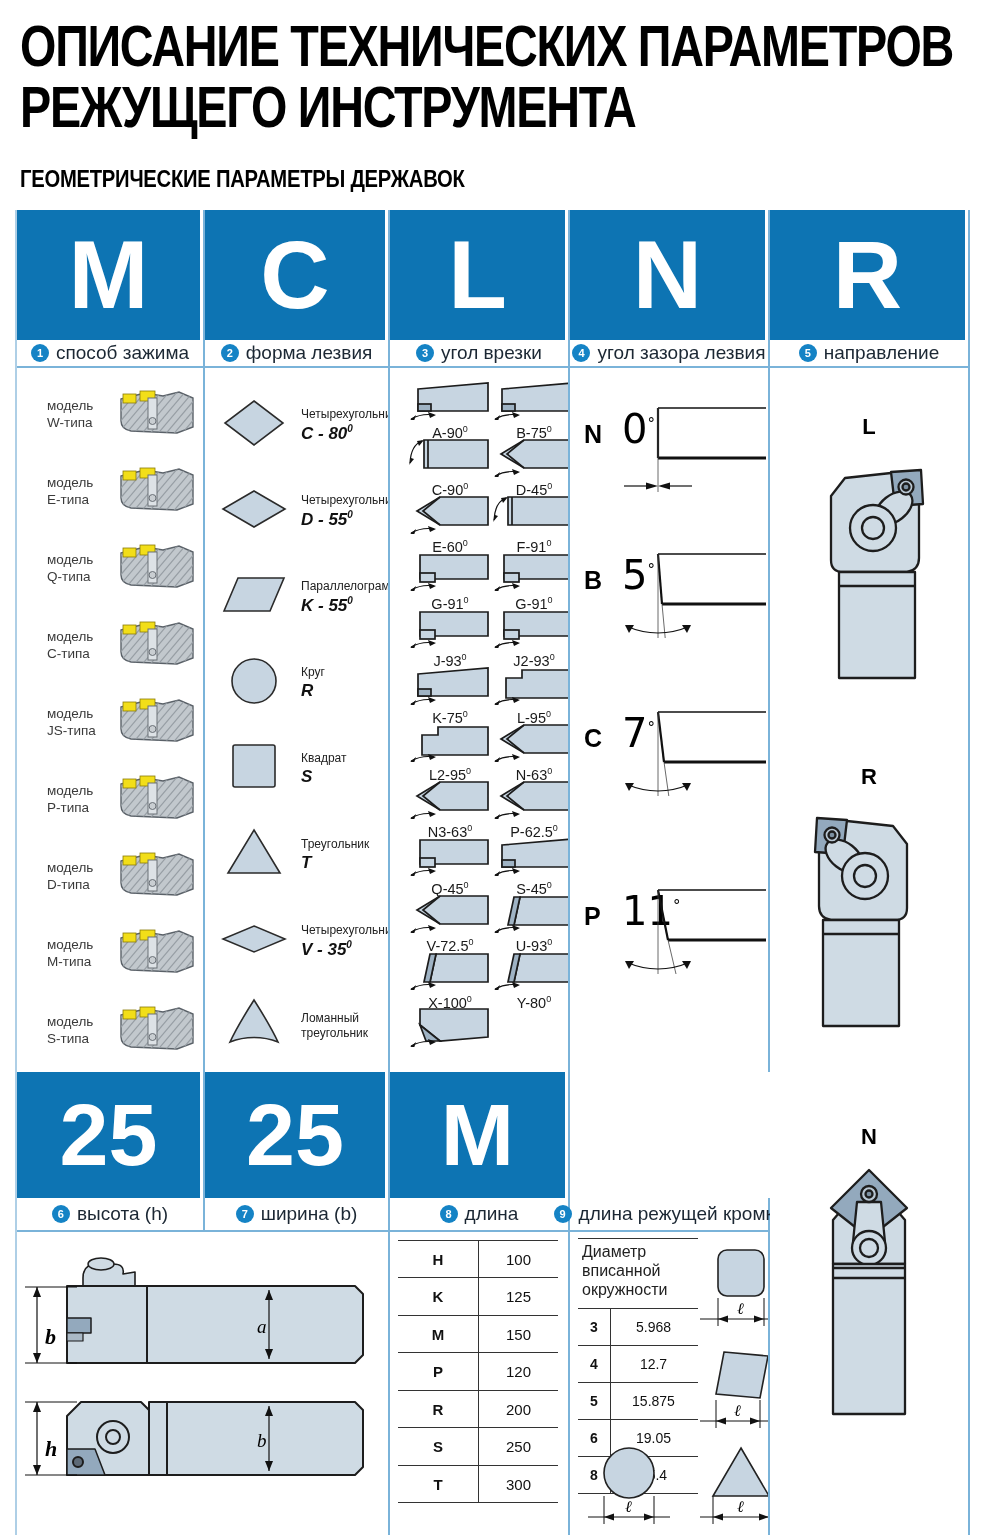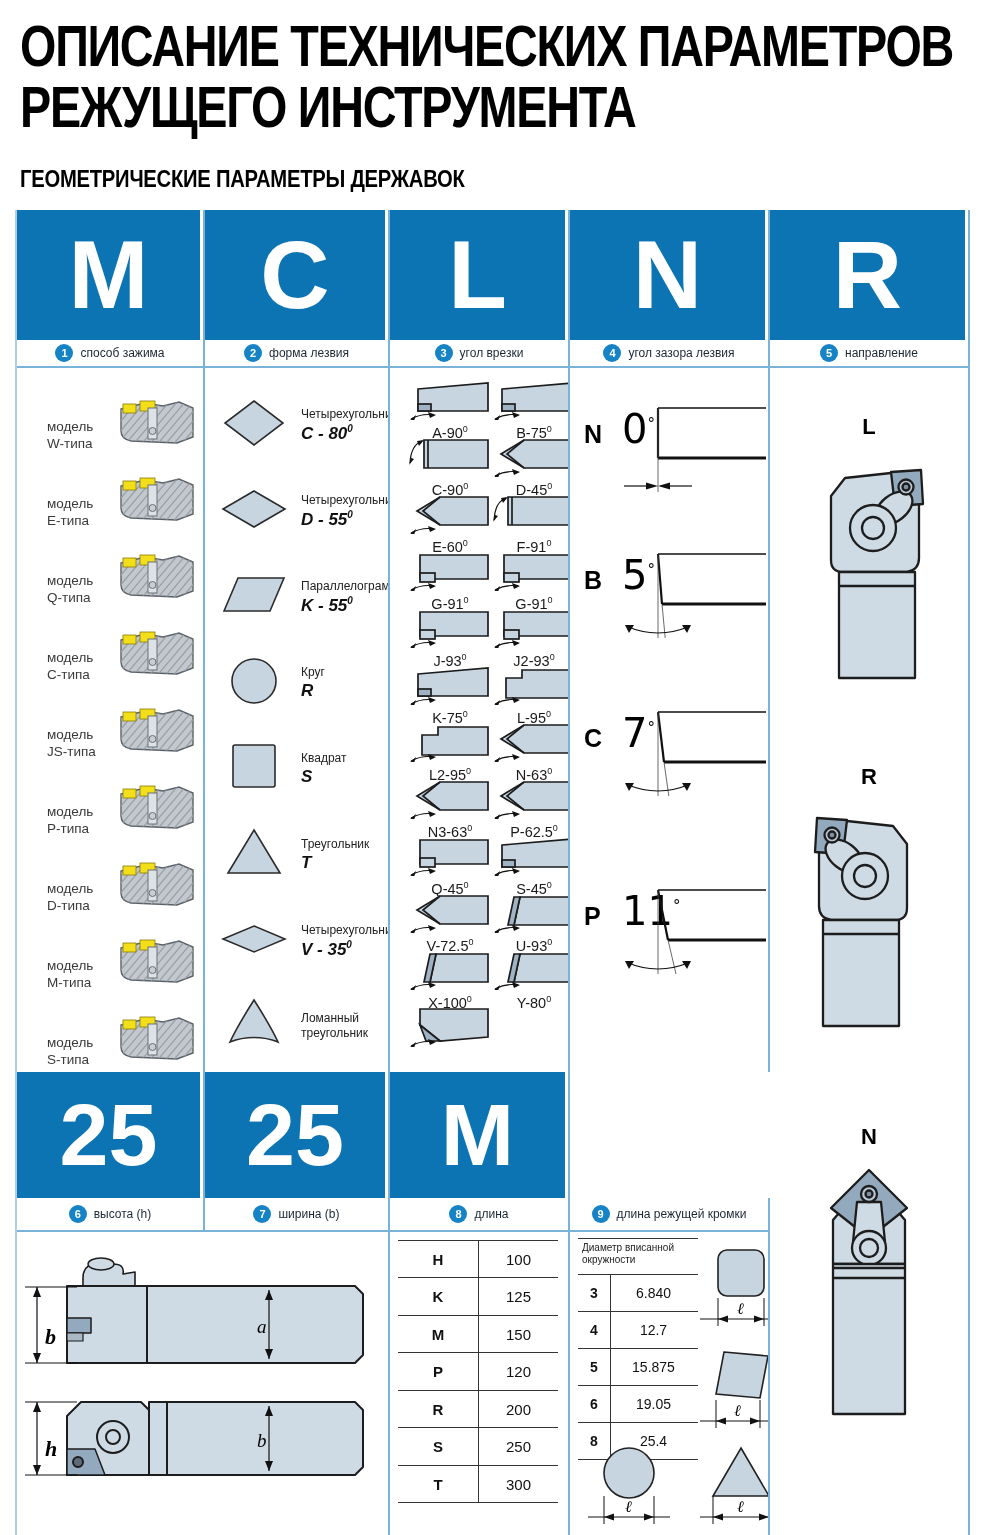--- a/index.html
+++ b/index.html
@@ -13,25 +13,25 @@
 .r3{grid-template-columns:188px 185px 180px 200px;height:704px}
 .r4{grid-template-columns:188px 185px 180px 200px;height:126px}
 .r5{grid-template-columns:188px 185px 180px 200px;height:34px}
 .r6{grid-template-columns:373px 180px 200px;height:303px}
 .hdr-cell{border-right:2px solid #7ab3d9;background:#fff}
 .hdr-block{height:100%;margin-right:3px;background:#0d74b3;display:flex;align-items:center;justify-content:center}
 .hdr-letter{color:#fff;font-weight:700;font-size:96px;line-height:1}
 .r4 .hdr-letter{font-size:88px}
 .lbl-cell{border-right:2px solid #7ab3d9;border-bottom:2px solid #7ab3d9;display:flex;align-items:center;justify-content:center;background:#fff}
 .badge{width:18px;height:18px;border-radius:50%;background:#1583c5;color:#fff;font-size:11px;font-weight:700;display:inline-flex;align-items:center;justify-content:center;margin-right:7px;flex:none}
-.lbl-text{font-size:12px;color:#1b2733;font-weight:500;white-space:nowrap}
+.lbl-text{font-size:19px;color:#1b2733;font-weight:500;white-space:nowrap}
 .cell{border-right:2px solid #7ab3d9;position:relative;overflow:hidden;background:#fff}
 #dir-col{position:absolute;left:753px;top:158px;width:200px;height:1167px}
 
-.model-row{height:77px;display:flex;align-items:flex-end}
+.model-row{height:77px;display:flex;align-items:center}
 .model-label{width:64px;margin-left:30px;font-size:13.5px;color:#3a3a3a;line-height:1.3}
 #clamp-col{padding-top:8px}
 
 #shape-col{padding-top:14px}
 .shape-row{height:86px;display:flex;align-items:center}
 .shape-img{margin-left:16px;flex:none}
 .shape-txt{margin-left:14px;width:104px}
 .shape-name{font-size:12px;color:#222;line-height:1.25}
 .shape-code{font-size:17px;font-weight:700;font-style:italic;color:#111;margin-top:1px}
 .sup0{font-size:10px;vertical-align:super;font-weight:700}
@@ -52,21 +52,21 @@
 
 #length-cell{padding:8px 10px 0 8px}
 .lt{border-top:1.5px solid #333}
 .lt-head,.lt-row{display:grid;grid-template-columns:1fr 1fr;border-bottom:1.5px solid #333}
 .lt-head span{font-size:11px;color:#222;display:flex;align-items:center;justify-content:center;padding:7px 2px}
 .lt-row span{display:flex;align-items:center;justify-content:center;font-size:15px;height:36.5px}
 .lt-row span:first-child{font-weight:700}
 .lt-head span+span,.lt-row span+span{border-left:1.2px solid #333}
 #edge-cell{padding:0}
 .et{position:absolute;left:8px;top:6px;width:120px;border-top:1.5px solid #333}
-.et-head{font-size:10px;color:#222;line-height:1.2;padding:3px 2px 8px 4px;border-bottom:1.5px solid #333}
+.et-head{font-size:16px;color:#222;line-height:1.2;padding:3px 2px 8px 4px;border-bottom:1.5px solid #333}
 .et-row{display:grid;grid-template-columns:32px 86px;border-bottom:1.5px solid #333}
 .et-row span{display:flex;align-items:center;justify-content:center;font-size:14px;height:36px}
 .et-row span:first-child{font-weight:700}
 .et-row span+span{border-left:1.2px solid #333}
 .ins-dia{position:absolute}
 .ell-txt{font-family:"Liberation Serif",serif;font-style:italic;font-size:16px}
 .dim-bold{font-family:"Liberation Serif",serif;font-style:italic;font-weight:700;font-size:22px}
 .dim-reg{font-family:"Liberation Serif",serif;font-style:italic;font-size:19px}
 </style>
 </head>
@@ -991,21 +991,21 @@
               <span>T</span>
               <span>300</span>
             </div>
           </div>
         </div>
       <div class="cell" id="edge-cell">
           <div class="et">
             <div class="et-head">Диаметр вписанной окружности</div>
             <div class="et-row">
               <span>3</span>
-              <span>6.840</span>
+              <span>5.968</span>
             </div>
             <div class="et-row">
               <span>4</span>
               <span>12.7</span>
             </div>
             <div class="et-row">
               <span>5</span>
               <span>15.875</span>
             </div>
             <div class="et-row">

